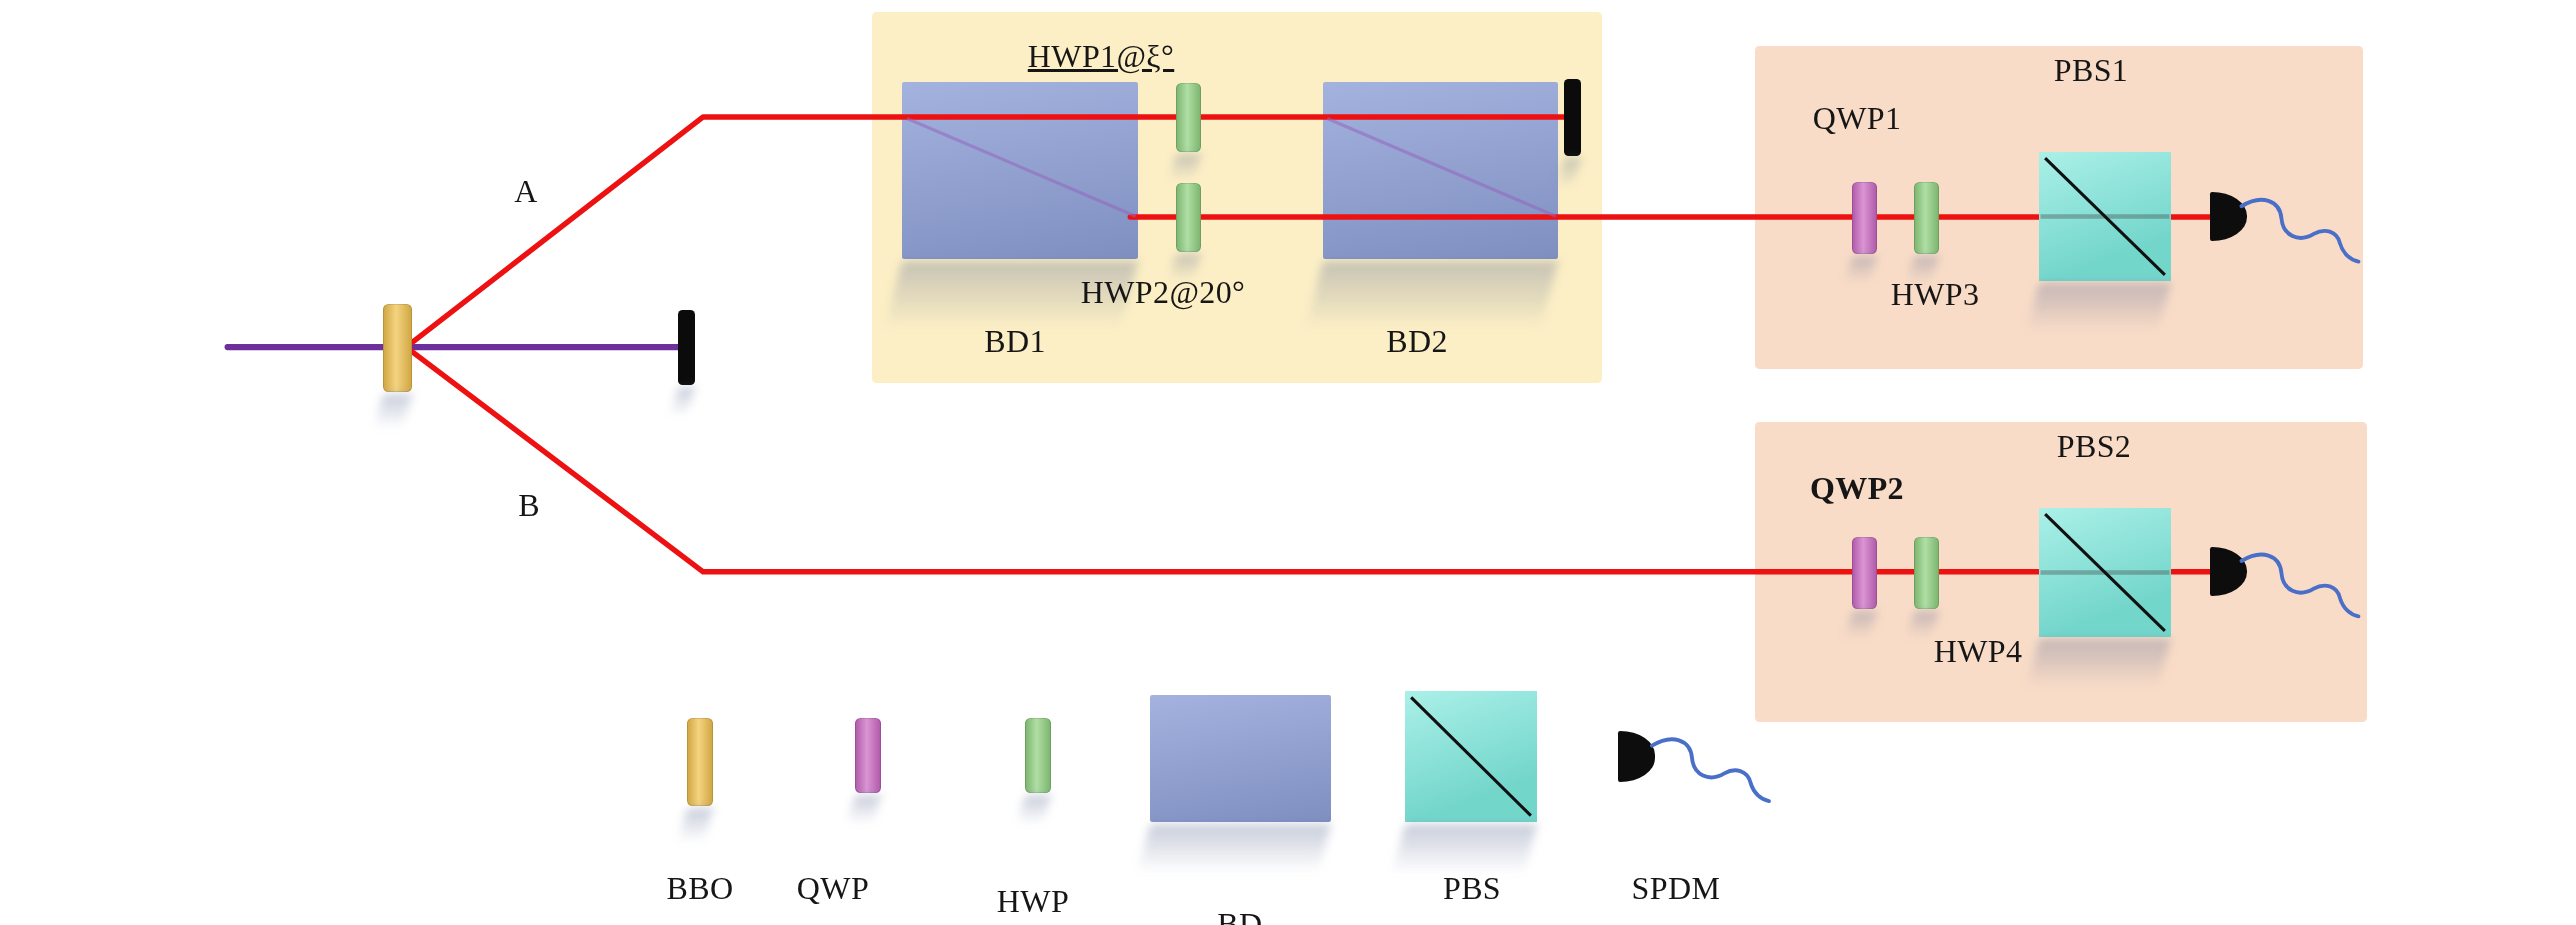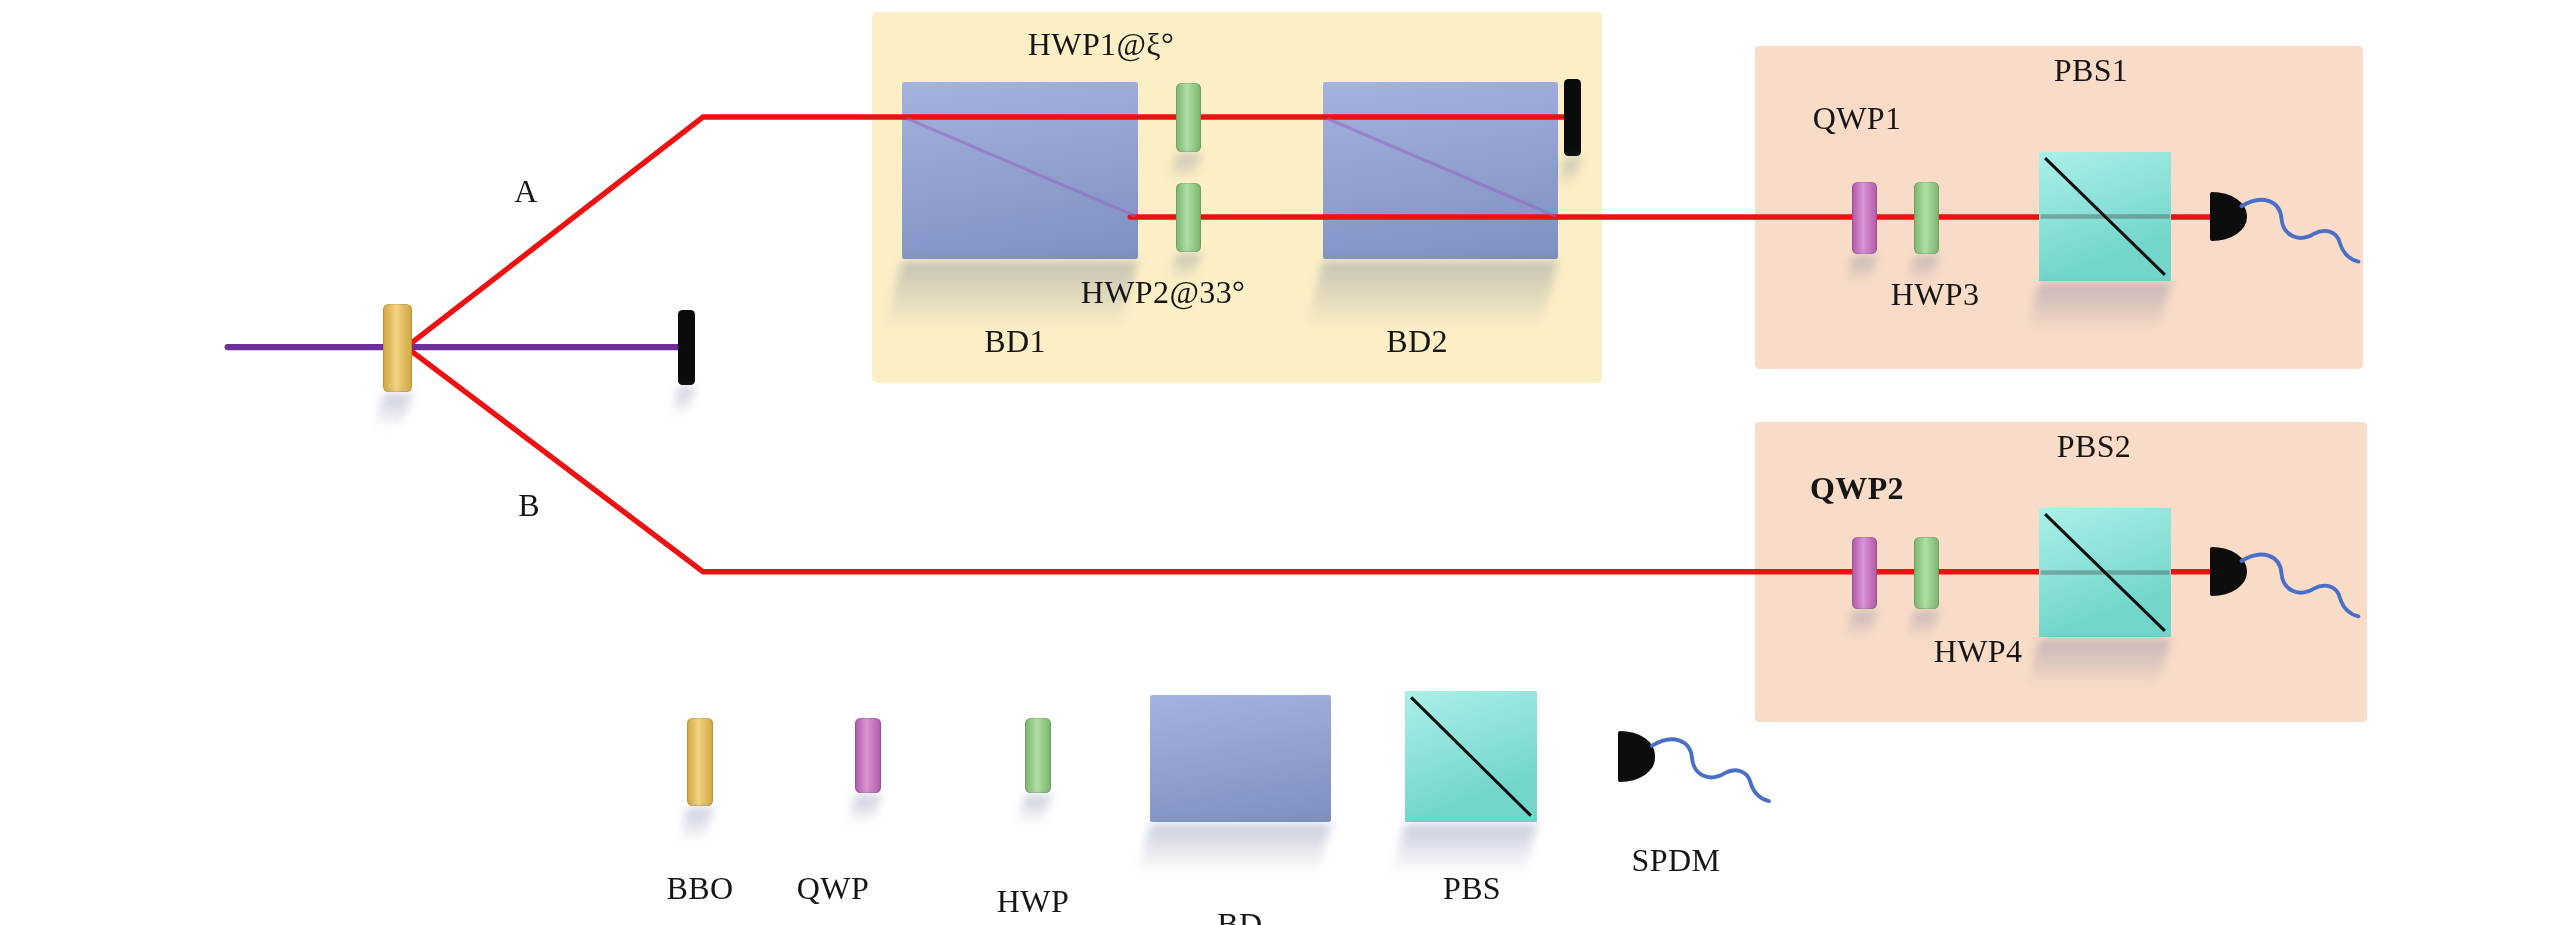--- a/index.html
+++ b/index.html
@@ -134,22 +134,22 @@
 
   <svg class="wires" width="2576" height="925" viewBox="0 0 3346 1202">
     <path d="M 2912 268 C 2938 252, 2962 260, 2964 284 C 2966 306, 2986 316, 3006 304 C 3020 296, 3036 300, 3040 316 C 3044 330, 3054 338, 3064 340" fill="none" style="stroke:var(--wire-blue)" stroke-width="5" stroke-linecap="round"></path>
     <path d="M 2912 729 C 2938 713, 2962 721, 2964 745 C 2966 767, 2986 777, 3006 765 C 3020 757, 3036 761, 3040 777 C 3044 791, 3054 799, 3064 801" fill="none" style="stroke:var(--wire-blue)" stroke-width="5" stroke-linecap="round"></path>
     <path d="M 2146 969 C 2172 953, 2196 961, 2198 985 C 2200 1007, 2220 1017, 2240 1005 C 2254 997, 2270 1001, 2274 1017 C 2278 1031, 2288 1039, 2298 1041" fill="none" style="stroke:var(--wire-blue)" stroke-width="5" stroke-linecap="round"></path>
   </svg>
 
   <div class="lbl" style="left:526px;top:173px;">A</div>
   <div class="lbl" style="left:529px;top:487px;">B</div>
 
-  <div class="lbl" style="left:1101px;top:26px;">HWP1@ξ°</div>
-  <div class="lbl" style="left:1163px;top:274px;">HWP2@33°</div>
+  <div class="lbl" style="left:1101px;top:38px;text-decoration:underline;">HWP1@ξ°</div>
+  <div class="lbl" style="left:1163px;top:274px;">HWP2@20°</div>
   <div class="lbl" style="left:1015px;top:323px;">BD1</div>
   <div class="lbl" style="left:1417px;top:323px;">BD2</div>
 
   <div class="lbl" style="left:1857px;top:100px;">QWP1</div>
   <div class="lbl" style="left:2091px;top:52px;">PBS1</div>
   <div class="lbl" style="left:1935px;top:276px;text-align:right;">HWP3</div>
 
   <div class="lbl" style="left:1857px;top:470px;font-weight:bold;">QWP2</div>
   <div class="lbl" style="left:2094px;top:428px;">PBS2</div>
   <div class="lbl" style="left:1940px;top:633px;margin-left:38px;">HWP4</div>
@@ -163,16 +163,16 @@
       <line x1="8" y1="8" x2="164" y2="162" stroke="#101010" stroke-width="4"></line>
     </svg>
   </div>
   <div class="det" style="left:1618px;top:731px;width:37px;height:51px;"></div>
 
   <div class="lbl" style="left:700px;top:870px;">BBO</div>
   <div class="lbl" style="left:833px;top:870px;">QWP</div>
   <div class="lbl" style="left:1033px;top:870px;margin-top:13px;">HWP</div>
   <div class="lbl" style="left:1240px;top:870px;margin-top:36px;">BD</div>
   <div class="lbl" style="left:1472px;top:870px;">PBS</div>
-  <div class="lbl" style="left:1676px;top:842px;">SPDM</div>
+  <div class="lbl" style="left:1676px;top:870px;">SPDM</div>
 
 </div>
 
 
 </body></html>

